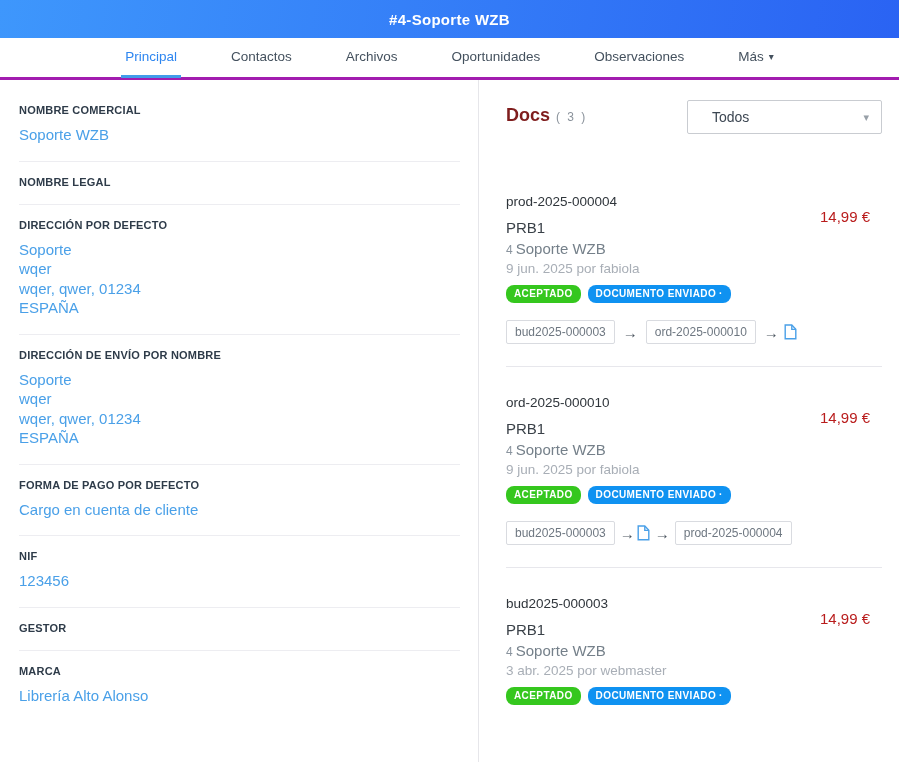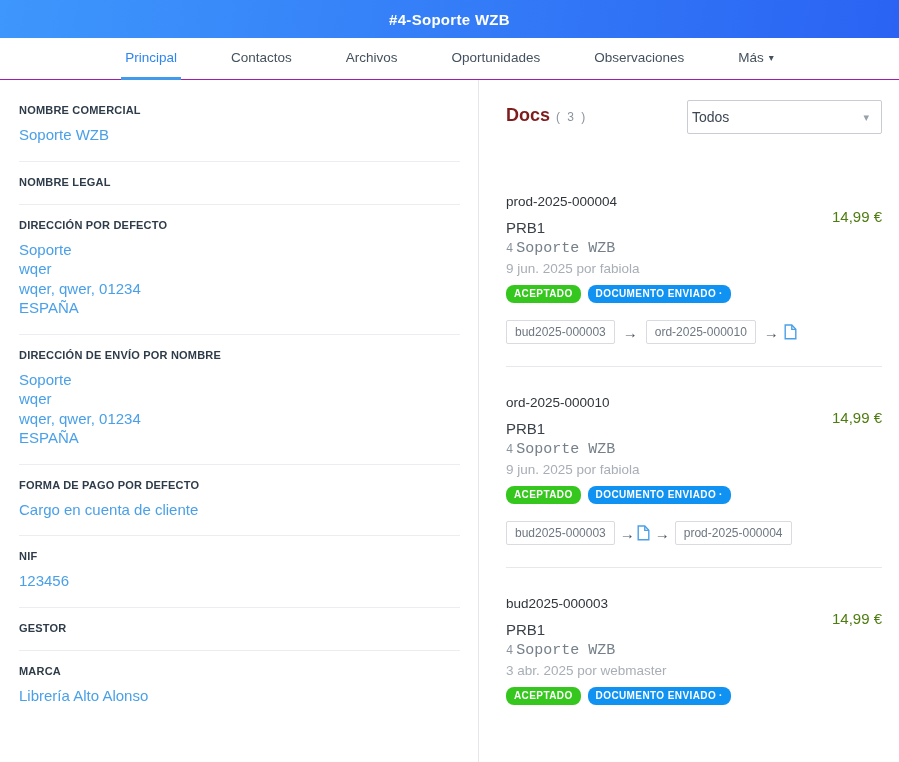--- a/index.html
+++ b/index.html
@@ -10,21 +10,21 @@
   
   .titlebar {
     height: 38px;
     background: linear-gradient(100deg, #3e97fc 0%, #2a63f3 100%);
     display: flex; align-items: center; justify-content: center;
   }
   .titlebar-text { color: #fff; font-size: 15px; font-weight: 700; letter-spacing: 0.3px; }
 
   
   .tabbar {
-    height: 42px; border-bottom: 1px solid #a21caf;
+    height: 42px; border-bottom: 3px solid #a21caf;
     display: flex; align-items: stretch; justify-content: center; gap: 46px;
     background: #fff;
   }
   .tab {
     display: flex; align-items: center; padding: 0 4px;
     font-size: 13.5px; color: #44515e; cursor: pointer;
     border-bottom: 3px solid transparent; margin-bottom: -1px;
   }
   .tab.active { color: #2e86f0; border-bottom-color: #419bea; }
   .tab .caret { margin-left: 5px; font-size: 10px; color: #44515e; }
@@ -45,32 +45,32 @@
   .h-divider { border-bottom: 1px solid #ededf1; margin: 16px 0 14px; }
 
   
   .docs-header { display: flex; justify-content: space-between; align-items: flex-start; }
   .docs-title-wrap { display: flex; align-items: baseline; gap: 6px; padding-top: 5px; }
   .docs-title { font-size: 18px; font-weight: 700; color: #7f1d1d; }
   .docs-count { font-size: 12px; color: #8a929b; letter-spacing: 2px; }
   .docs-filter {
     width: 195px; height: 34px; border: 1px solid #c9ccd1; border-radius: 2px;
     background: #fff; display: flex; align-items: center; justify-content: space-between;
-    padding: 0 12px 0 4px; cursor: pointer;
+    padding: 0 12px 0 24px; cursor: pointer;
   }
   .docs-filter-value { font-size: 14px; color: #3c4652; }
   .docs-filter .caret { color: #98a0a8; font-size: 11px; }
 
   .docs-list { margin-top: 32px; }
   .doc-card { position: relative; padding: 26px 0 22px; border-bottom: 1px solid #e7e7ec; }
   .doc-card:last-child { border-bottom: none; }
   .doc-num { font-size: 13.5px; color: #2f353b; cursor: pointer; }
-  .doc-price { position: absolute; top: 42px; right: 0; font-size: 15px; color: #4d7c0f; }
+  .doc-price { position: absolute; top: 42px; right: 12px; font-size: 15px; color: #b91c1c; }
   .doc-product { margin-top: 9px; font-size: 15px; font-weight: 400; color: #3a4148; }
-  .doc-customer { margin-top: 4px; font-size: 15px; color: #75808a; font-family: Liberation Mono, monospace; }
+  .doc-customer { margin-top: 4px; font-size: 15px; color: #75808a; }
   .doc-customer .cust-ref { font-size: 12px; color: #8a949e; margin-right: 3px; }
   .doc-meta { margin-top: 4px; font-size: 13.5px; color: #a8aeb6; }
   .doc-badges { margin-top: 9px; display: flex; gap: 7px; }
   .status-badge {
     color: #fff; font-size: 10px; font-weight: 700; letter-spacing: 0.4px;
     padding: 3px 8px 4px; border-radius: 8px; display: inline-flex; align-items: center;
   }
   .status-badge.green { background: #35c71e; }
   .status-badge.blue { background: #0f92f1; cursor: pointer; }
   .status-badge .badge-dot { margin-left: 3px; font-weight: 700; }

